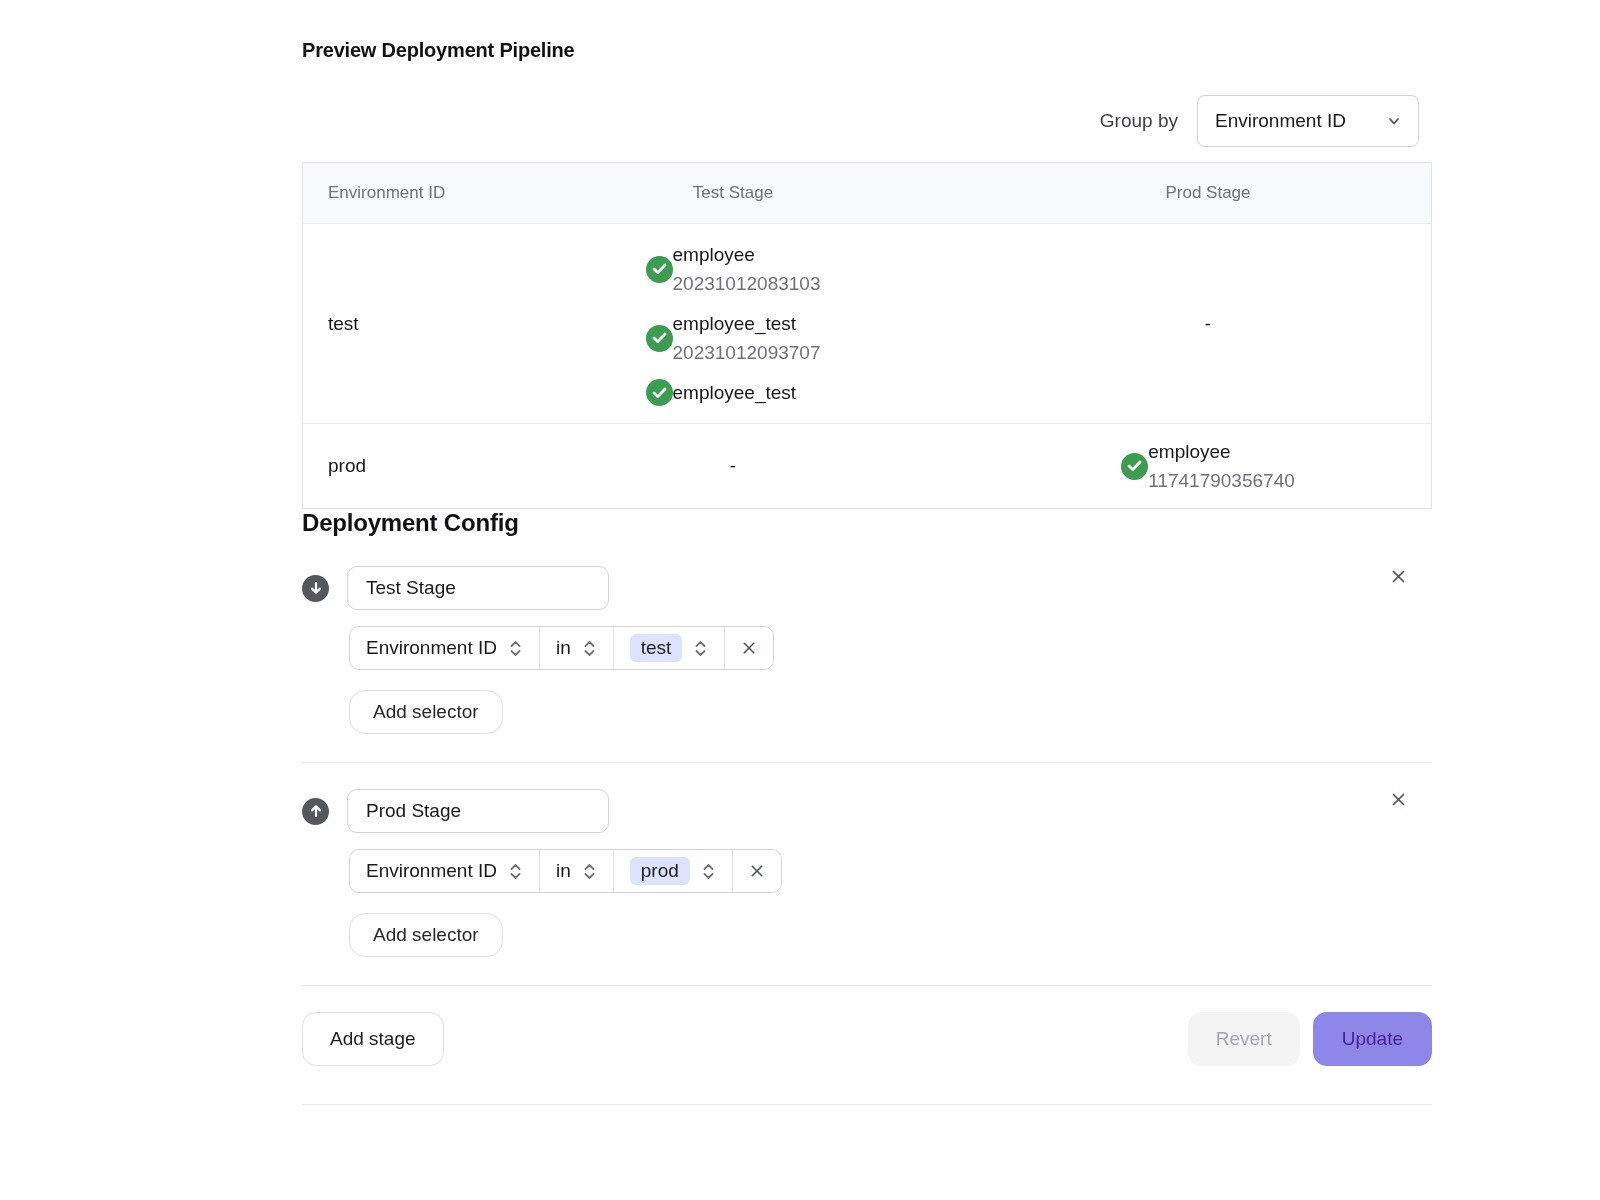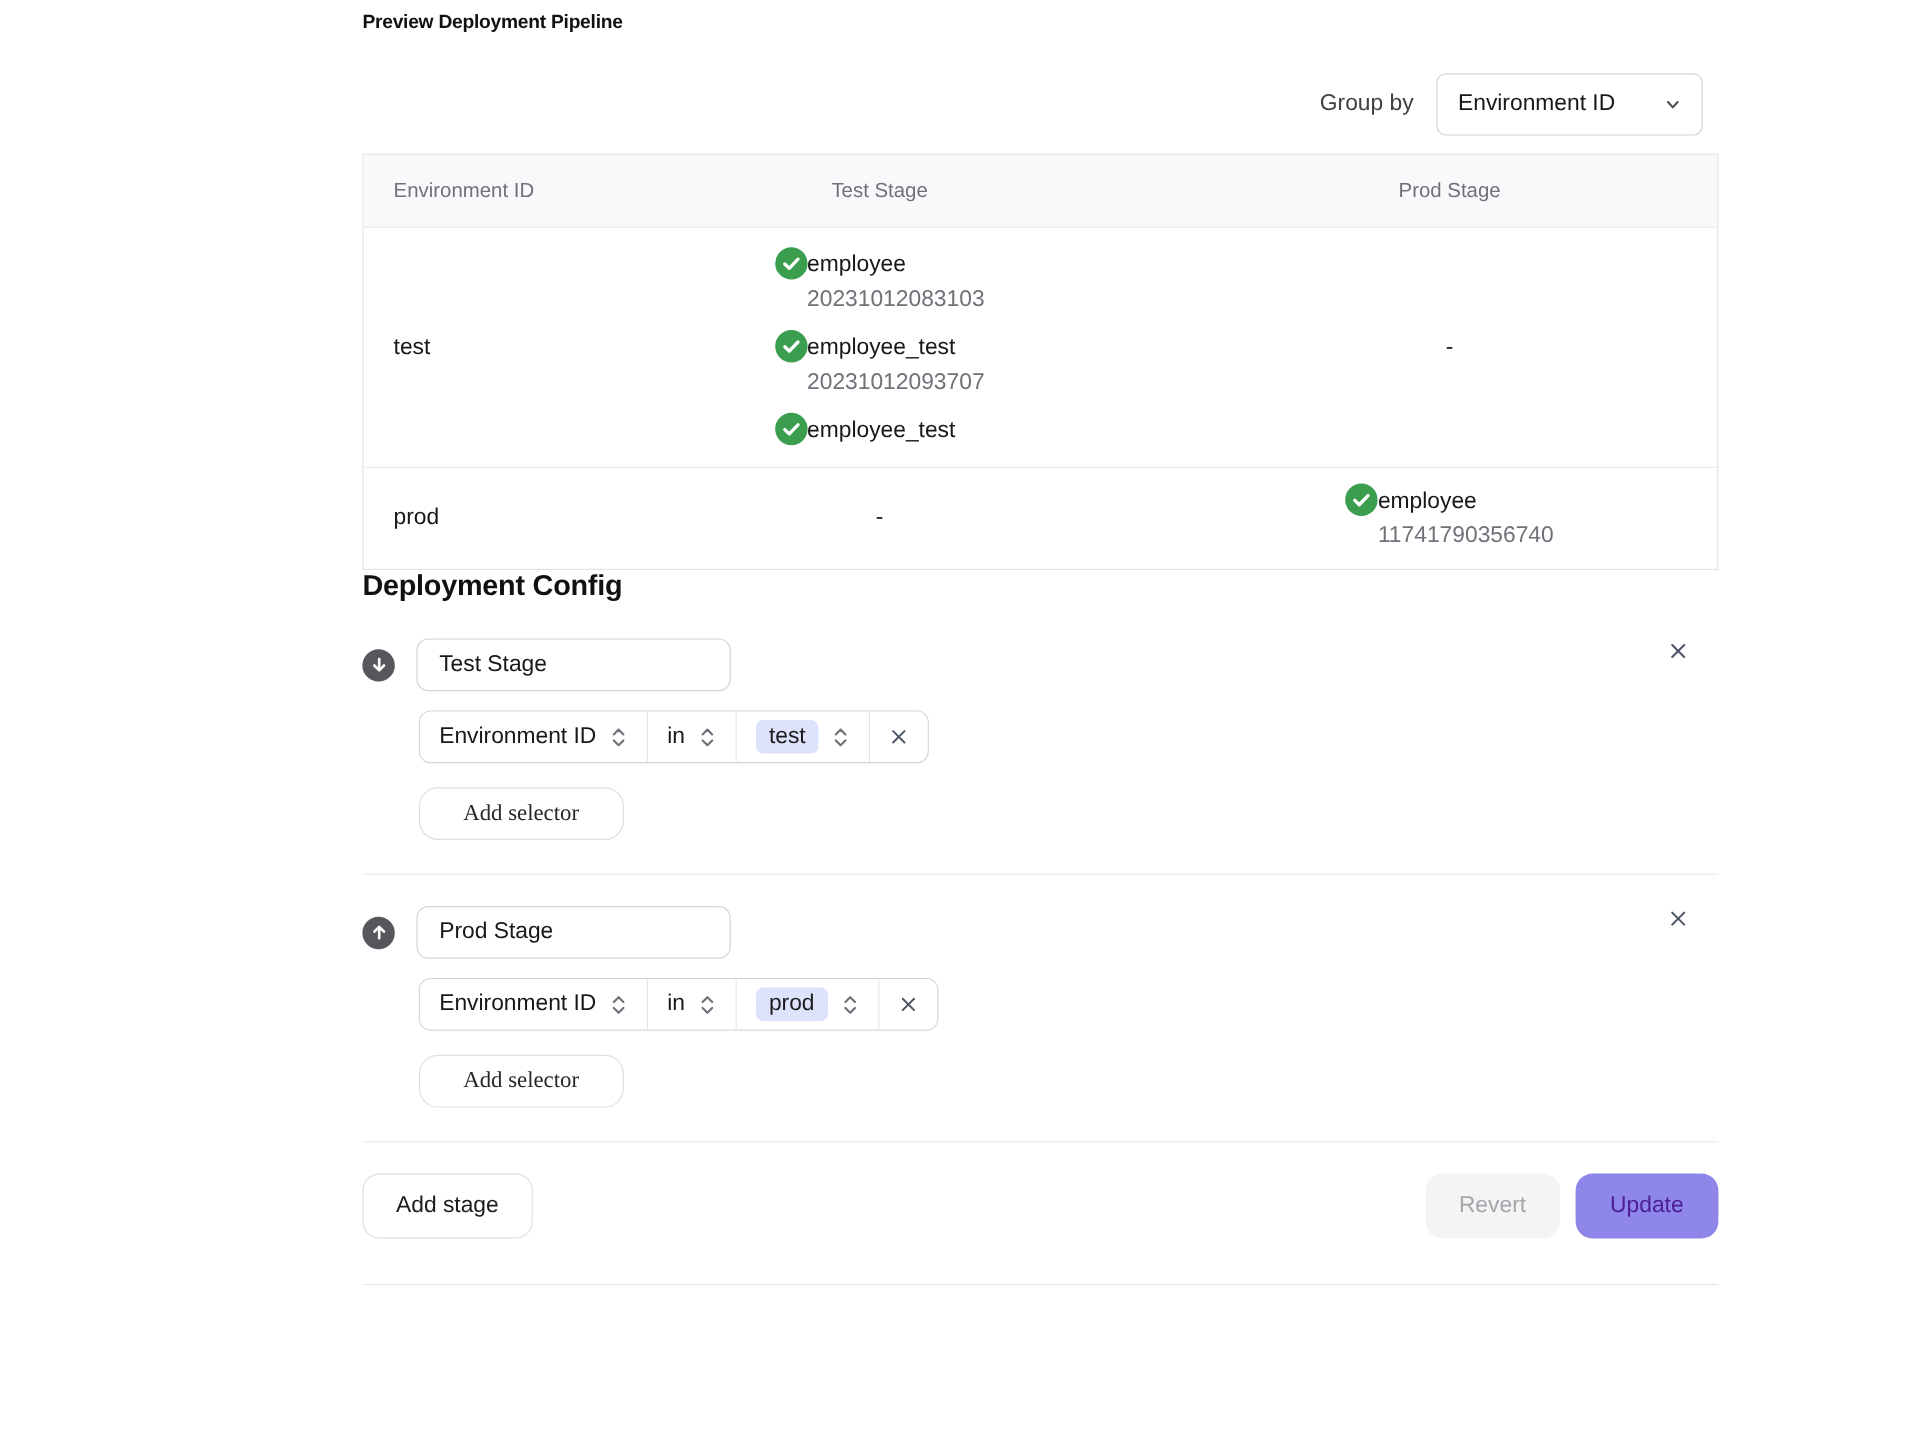--- a/index.html
+++ b/index.html
@@ -1,20 +1,20 @@
 <!DOCTYPE html>
 <html><head>
 <meta charset="utf-8">
 <style>
   * { margin:0; padding:0; box-sizing:border-box; }
   html,body { width:1600px; height:1200px; background:#ffffff; }
   body { font-family:"Liberation Sans", sans-serif; color:#18181b; position:relative; overflow:hidden; }
   .content { position:absolute; left:302px; top:0; width:1130px; }
 
-  .page-title { margin-top:10px; font-size:16px; font-weight:700; color:#111113; letter-spacing:-0.2px; }
+  .page-title { margin-top:39px; font-size:20px; font-weight:700; color:#111113; letter-spacing:-0.2px; }
 
   
   .controls-row { margin-top:33px; display:flex; justify-content:flex-end; align-items:center; }
   .group-by-label { font-size:19px; color:#3f3f46; margin-right:19px; }
   .select-control { width:222px; height:52px; border:1px solid #d4d4d8; border-radius:8px;
     display:flex; align-items:center; justify-content:space-between; padding:0 14px 0 17px;
     font-size:19px; color:#18181b; margin-right:13px; background:#fff; cursor:pointer; }
   .search-control { width:352px; height:52px; border:1px solid #d4d4d8; border-radius:8px;
     display:flex; align-items:center; gap:12px; padding:0 15px; background:#fff; }
   .search-control input { border:none; outline:none; font-size:19px; color:#18181b; flex:1; min-width:0;
@@ -27,21 +27,21 @@
   .t-header { background:#f8f9fa; border-bottom:1px solid #ececef; height:61px; }
   .t-header .t-cell { font-size:17px; color:#71717a; font-weight:400; }
   .t-cell { display:flex; align-items:center; font-size:19px; }
   .t-cell.left { justify-content:flex-start; padding-left:25px; }
   .t-cell.center { justify-content:center; }
   .t-body-row { border-bottom:1px solid #ececef; }
   .t-body-row:last-child { border-bottom:none; }
   .row-test { height:200px; }
   .row-prod { height:84px; }
   .entries { display:flex; flex-direction:column; gap:11px; }
-  .entry { display:flex; align-items:flex-start; }
+  .entry { display:flex; align-items:center; }
   .check-circle { width:27px; height:27px; border-radius:50%; background:#3a9e4e; flex:none;
     display:flex; align-items:center; justify-content:center; }
   .entry-name { font-size:19px; color:#18181b; line-height:29px; }
   .entry-ts { font-size:19px; color:#71717a; line-height:29px; }
   .entry-ts:empty { display:none; }
   .dash-cell { color:#18181b; }
 
   
   .section-title { font-size:24px; font-weight:700; color:#111113; letter-spacing:-0.2px; }
   .stage { position:relative; }
@@ -56,23 +56,23 @@
 
   .selector-row { margin-left:47px; margin-top:16px; display:inline-flex; align-items:stretch;
     border:1px solid #d4d4d8; border-radius:10px; height:44px; background:#fff; overflow:hidden; }
   .seg { display:flex; align-items:center; gap:11px; padding:0 16px; border-right:1px solid #e4e4e7;
     font-size:19px; color:#18181b; cursor:pointer; background:#fff; border-top:none; border-bottom:none; border-left:none;
     font-family:"Liberation Sans", sans-serif; }
   .seg:last-child { border-right:none; }
   .value-pill { background:#dde3fa; border-radius:6px; padding:3px 11px; font-size:19px; color:#1c1c20; }
   .seg-x { padding:0 15px; }
 
-  .add-selector { display:block; margin-left:47px; margin-top:20px; height:44px; padding:0 36px;
+  .add-selector { display:block; margin-left:47px; margin-top:20px; height:44px; padding:0 23px;
     background:#fff; border:1px solid #e0e0e3; border-radius:16px; font-size:19px; color:#27272a;
-    font-family:Liberation Serif, serif; cursor:pointer; }
+    font-family:Liberation Sans, sans-serif; cursor:pointer; }
 
   .divider { border-top:1px solid #e9e9eb; margin-top:28px; width:100%; }
   .stage-second { margin-top:26px; }
 
   
   .actions-row { margin-top:26px; display:flex; justify-content:space-between; align-items:center; }
   .btn { height:54px; border-radius:14px; font-size:19px; font-family:"Liberation Sans", sans-serif; cursor:pointer; }
   .add-stage { padding:0 27px; background:#fff; border:1px solid #e0e0e3; color:#1c1c20; }
   .actions-right { display:flex; gap:13px; }
   .revert { padding:0 28px; background:#f4f4f5; border:none; color:#a6a6ad; }

